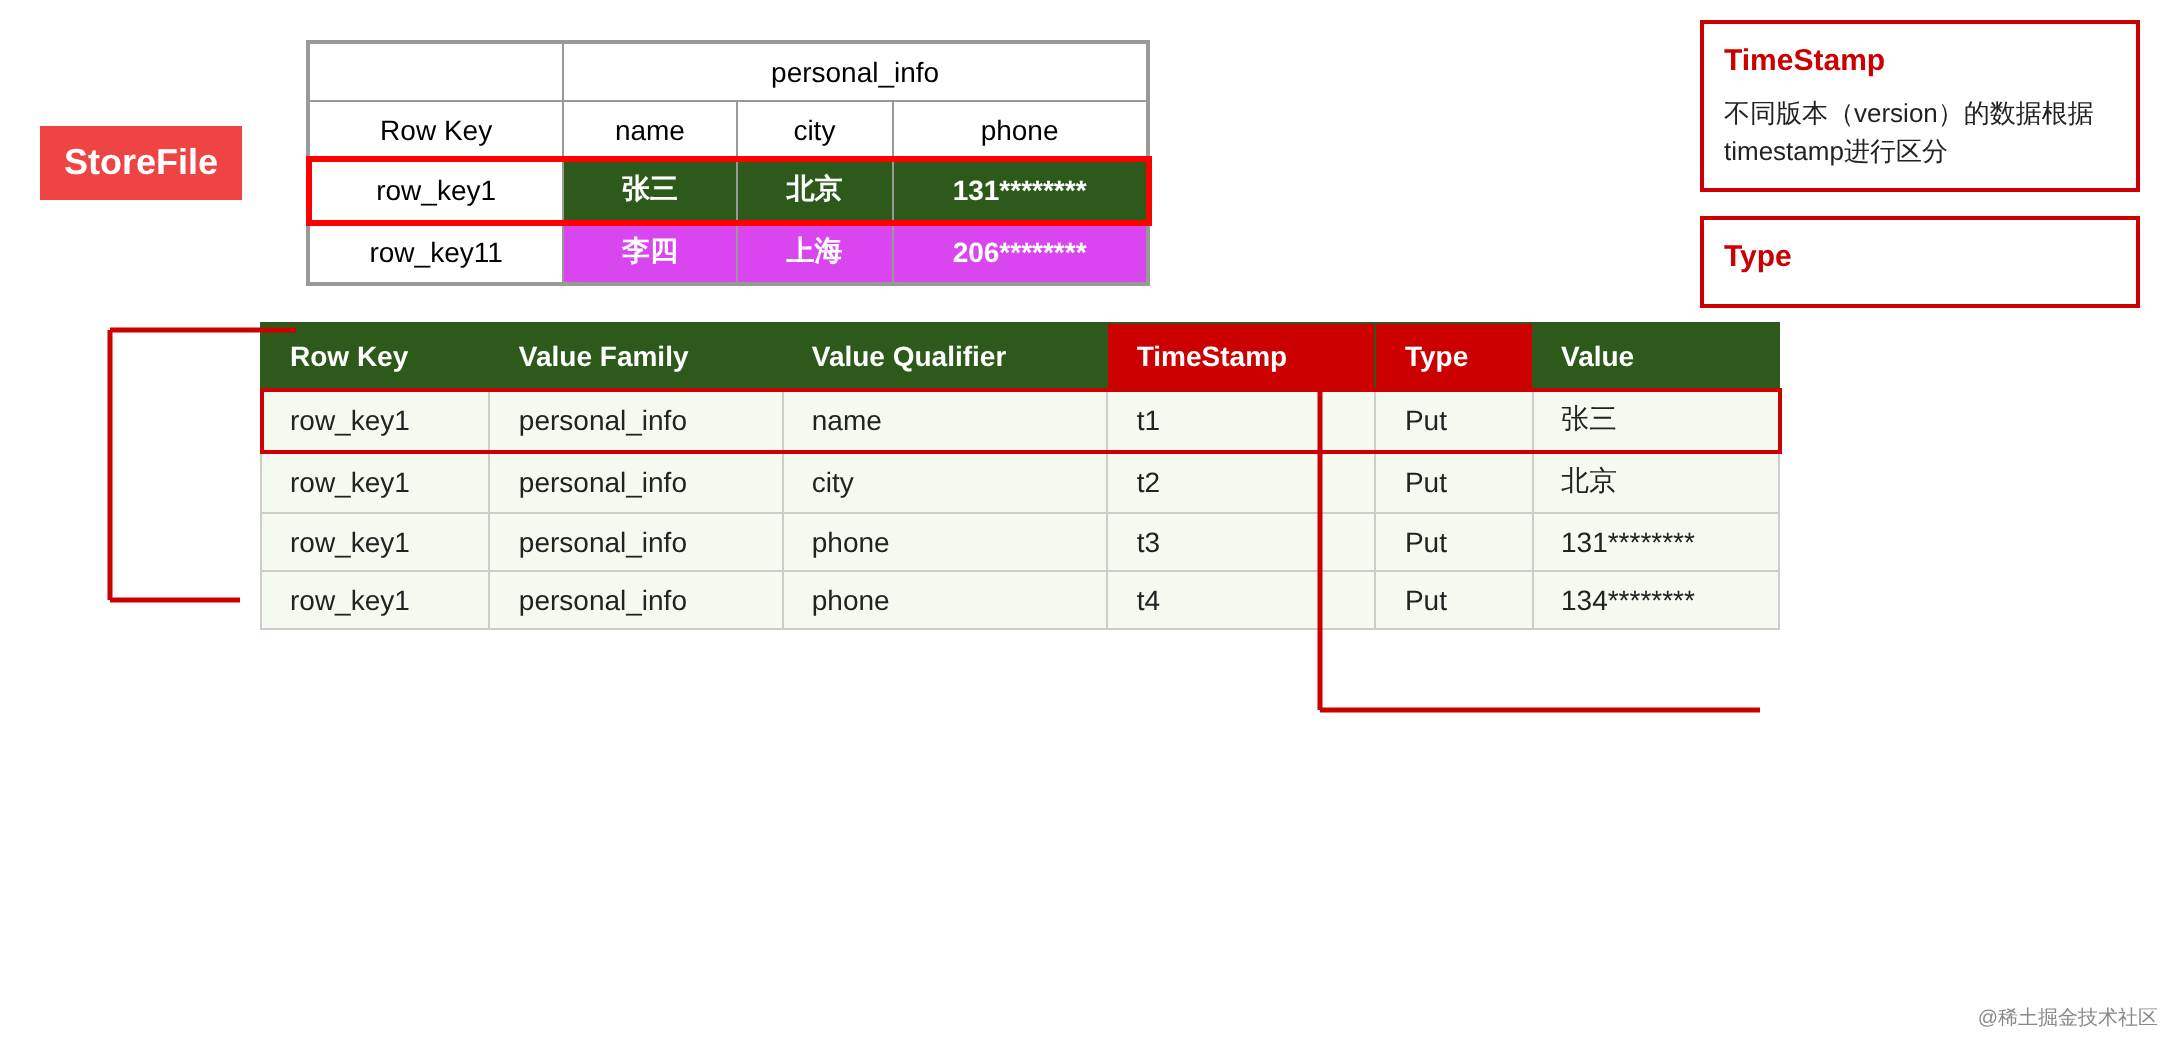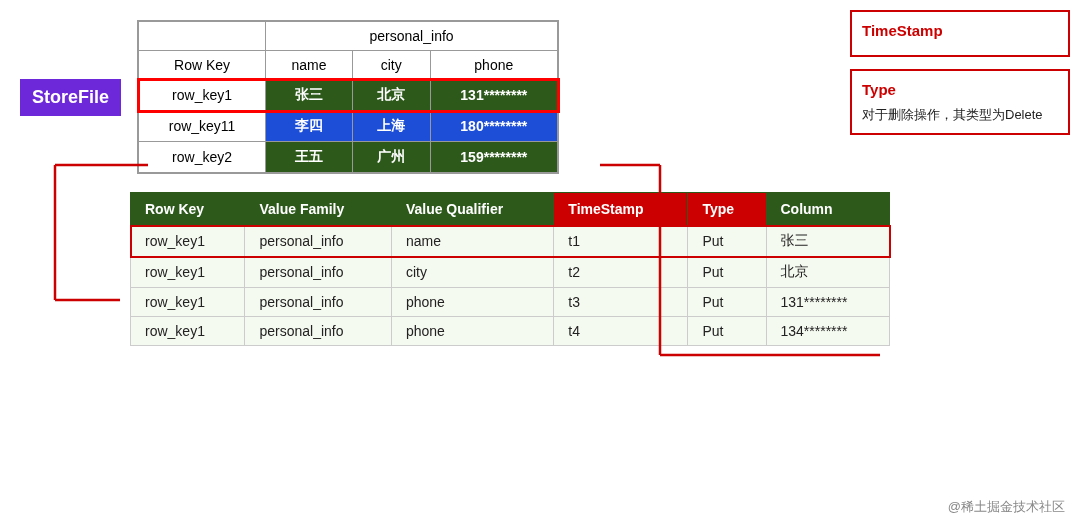--- a/index.html
+++ b/index.html
@@ -22,26 +22,26 @@
 
     
     .top-section {
       display: flex;
       align-items: center;
       margin-top: 10px;
       margin-left: 10px;
     }
 
     .storefile-label {
-      background: #6d28d9;
+      background: #ef4444;
       color: #fff;
       font-weight: bold;
       font-size: 18px;
       padding: 8px 12px;
-      margin-right: 16px;
+      margin-right: 32px;
       white-space: nowrap;
     }
 
     
     .upper-table-wrapper {
       border: 1px solid #999;
       display: inline-block;
     }
 
     .upper-table {
@@ -69,21 +69,21 @@
       background: #fff;
     }
 
     .upper-table .data-dark {
       background: #2d5a1b;
       color: #fff;
       font-weight: bold;
     }
 
     .upper-table .data-light {
-      background: #1d4ed8;
+      background: #d946ef;
       color: #fff;
       font-weight: bold;
     }
 
     
     .annotations {
       position: absolute;
       top: 10px;
       right: 10px;
       width: 220px;
@@ -150,37 +150,37 @@
     .lower-table tbody tr:nth-child(2) td,
     .lower-table tbody tr:nth-child(3) td,
     .lower-table tbody tr:nth-child(4) td {
       background: #f5faf0;
     }
 
     
     .watermark {
       position: absolute;
       bottom: 5px;
-      right: 15px;
-      font-size: 13px;
+      right: 1px;
+      font-size: 10px;
       color: #888;
     }
   </style>
 </head>
 <body>
 
 <div class="main-container">
 
   <div class="annotations">
     <div class="annotation-box">
       <div class="ann-title">TimeStamp</div>
+      <div class="ann-text">不同版本（version）的数据根据timestamp进行区分</div>
     </div>
     <div class="annotation-box">
       <div class="ann-title">Type</div>
-      <div class="ann-text">对于删除操作，其类型为Delete</div>
     </div>
   </div>
 
   <div class="top-section">
     <div class="storefile-label">StoreFile</div>
 
     <div class="upper-table-wrapper">
       <table class="upper-table">
         <thead>
           <tr>
@@ -198,43 +198,37 @@
           <tr style="outline: 3px solid red; outline-offset: -1px;">
             <td class="row-key-col">row_key1</td>
             <td class="data-dark">张三</td>
             <td class="data-dark">北京</td>
             <td class="data-dark">131********</td>
           </tr>
           <tr>
             <td class="row-key-col">row_key11</td>
             <td class="data-light">李四</td>
             <td class="data-light">上海</td>
-            <td class="data-light">180********</td>
-          </tr>
-          <tr>
-            <td class="row-key-col">row_key2</td>
-            <td class="data-dark">王五</td>
-            <td class="data-dark">广州</td>
-            <td class="data-dark">159********</td>
+            <td class="data-light">206********</td>
           </tr>
         </tbody>
       </table>
     </div>
   </div>
 
   <div class="lower-section">
     <table class="lower-table">
       <thead>
         <tr>
           <th>Row Key</th>
           <th>Value Family</th>
           <th>Value Qualifier</th>
           <th class="timestamp-col">TimeStamp</th>
           <th class="type-col">Type</th>
-          <th>Column</th>
+          <th>Value</th>
         </tr>
       </thead>
       <tbody>
         <tr style="outline: 2px solid #cc0000; outline-offset: -1px;">
           <td>row_key1</td>
           <td>personal_info</td>
           <td>name</td>
           <td>t1</td>
           <td>Put</td>
           <td>张三</td>

